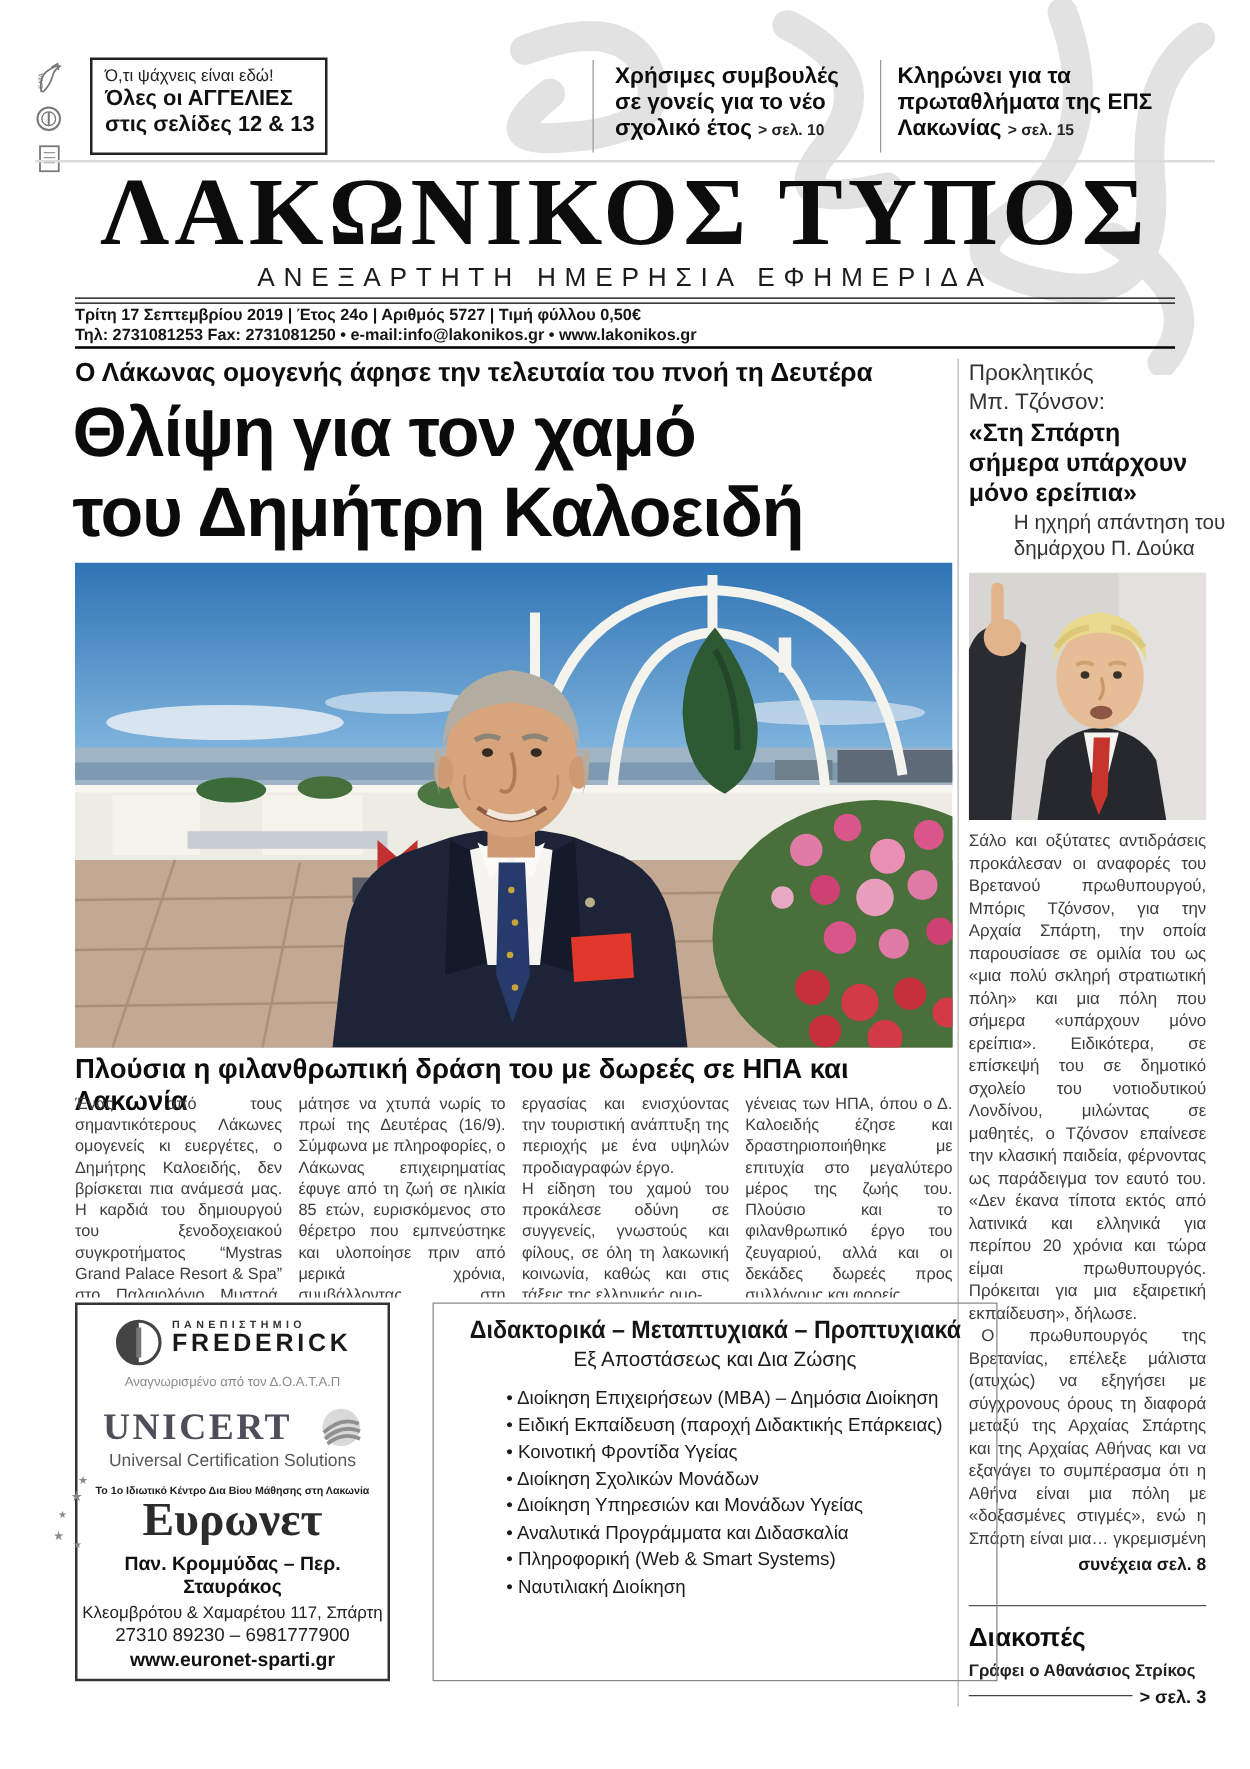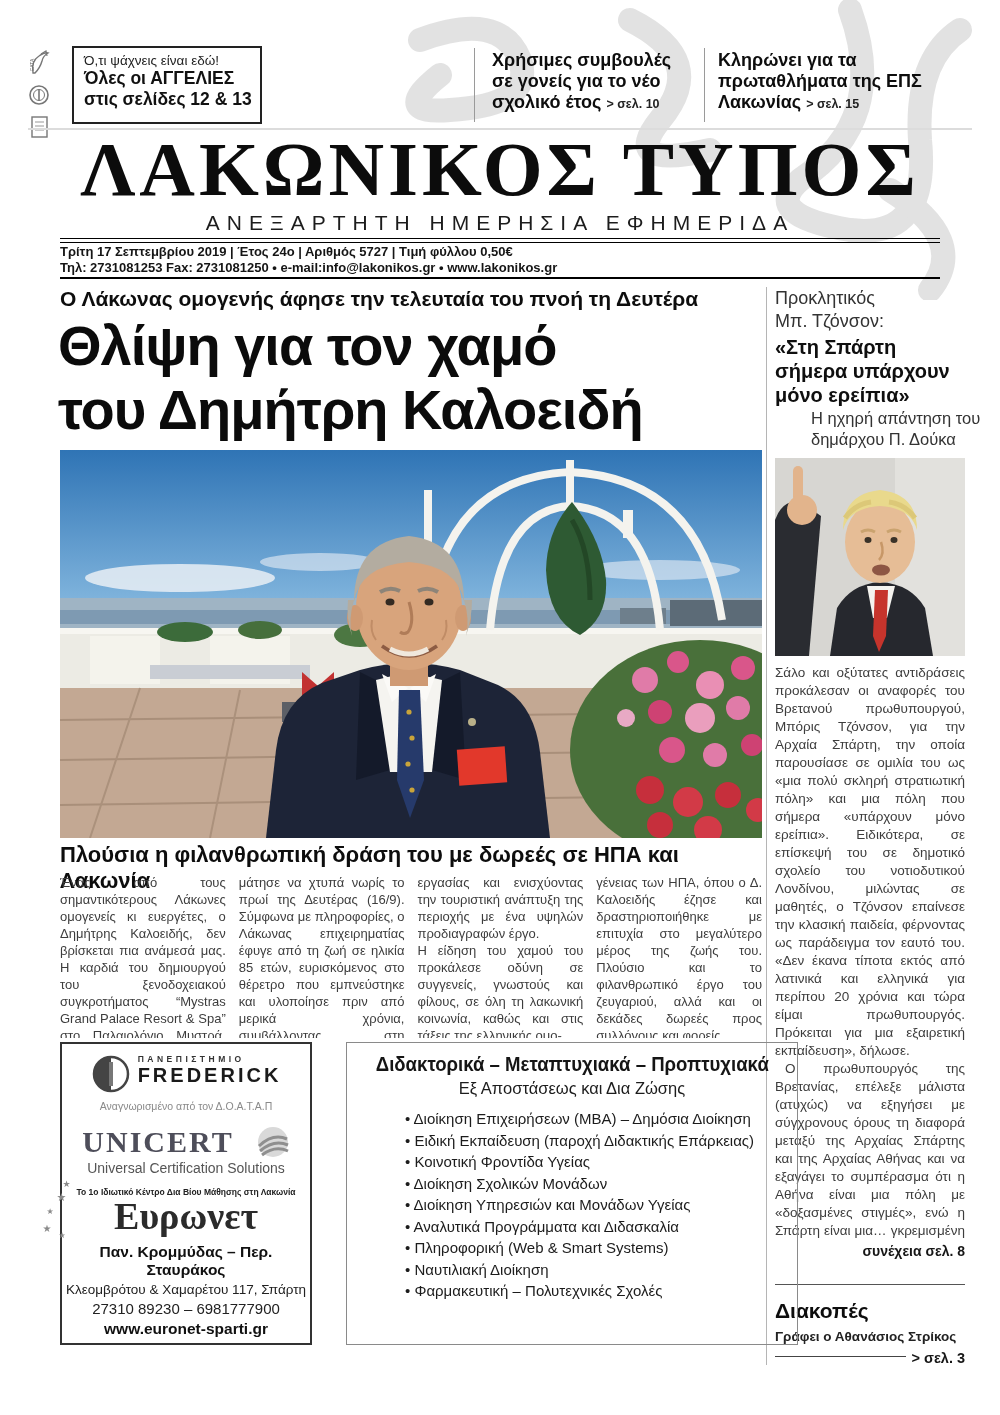--- a/index.html
+++ b/index.html
@@ -361,17 +361,16 @@
     <div class="prog-sub">Εξ Αποστάσεως και Δια Ζώσης</div>
     <div class="prog-list">
       <div class="prog-item">Διοίκηση Επιχειρήσεων (MBA) – Δημόσια Διοίκηση</div>
       <div class="prog-item">Ειδική Εκπαίδευση (παροχή Διδακτικής Επάρκειας)</div>
       <div class="prog-item">Κοινοτική Φροντίδα Υγείας</div>
       <div class="prog-item">Διοίκηση Σχολικών Μονάδων</div>
       <div class="prog-item">Διοίκηση Υπηρεσιών και Μονάδων Υγείας</div>
       <div class="prog-item">Αναλυτικά Προγράμματα και Διδασκαλία</div>
       <div class="prog-item">Πληροφορική (Web &amp; Smart Systems)</div>
       <div class="prog-item">Ναυτιλιακή Διοίκηση</div>
-      <div class="prog-item">Φαρμακευτική – Πολυτεχνικές Σχολές</div>
     </div>
   </div>
 
 </div>
 
 </body></html>

